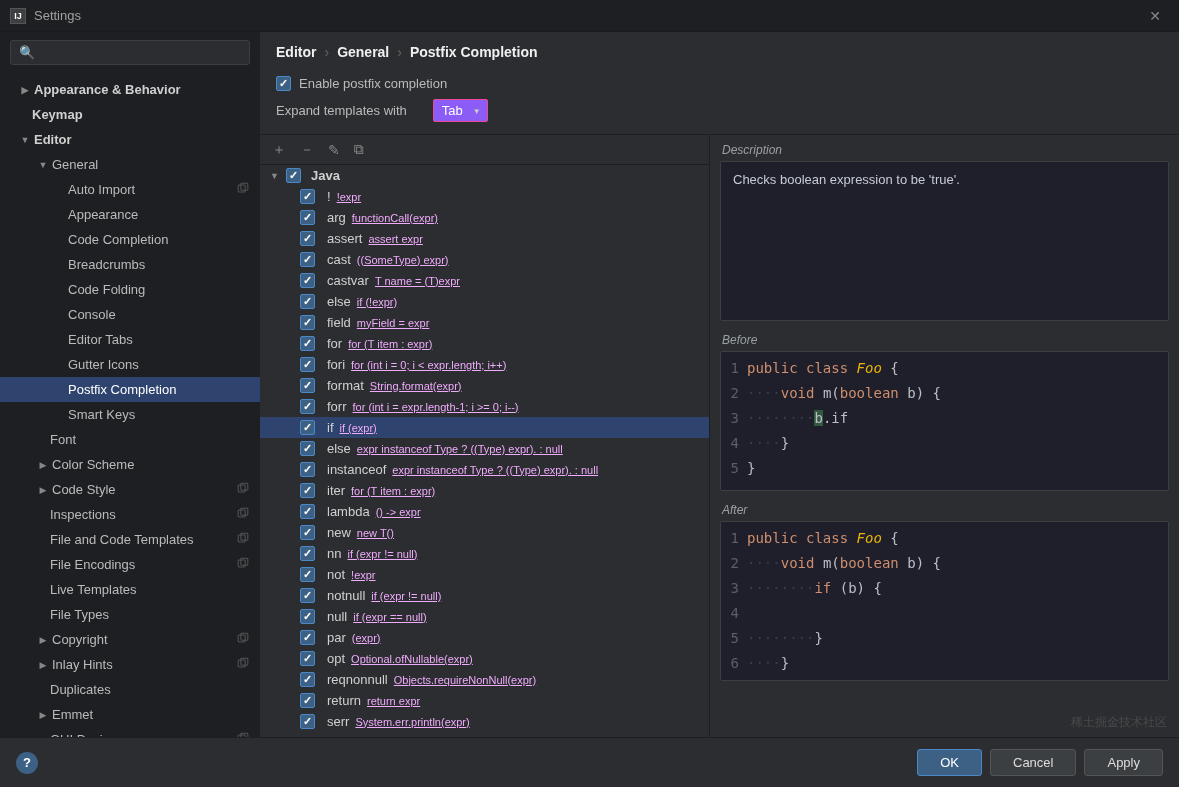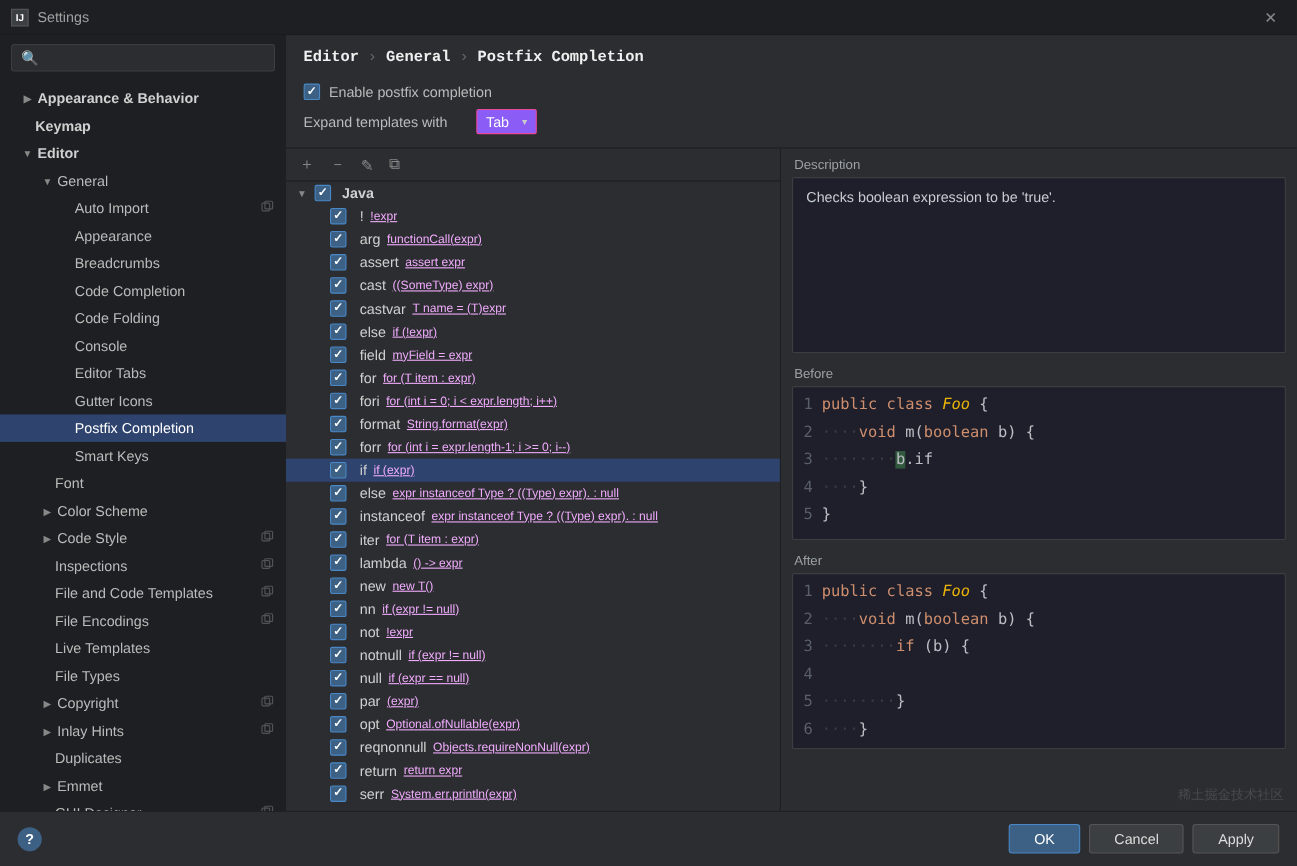--- a/index.html
+++ b/index.html
@@ -22,21 +22,21 @@
 }
 .tree { padding: 4px 0; flex:1; overflow-y:auto;}
 .tree-item { display: flex; align-items: center; height: 25px; padding-left: var(--indent); cursor: pointer; color: #bbb; position:relative;}
 .tree-item.bold { font-weight: bold; color: #d0d0d0;}
 .tree-item.selected { background: #2e436e; color: #fff; }
 .tree-item .arrow { width: 14px; text-align: center; font-size: 9px; color: #888; margin-right: 2px;}
 .tree-item .spacer { width: 14px; }
 .tree-item .badge { margin-left: auto; margin-right: 10px; opacity: 0.5;}
 .tree-item .badge svg { width:14px; height:14px; }
 .content { flex: 1; background: #2b2d30; display: flex; flex-direction: column; overflow: hidden;}
-.breadcrumb { padding: 12px 16px 8px; font-size: 14px; font-weight: bold; color: #f0f0f0; font-family: Liberation Mono, monospace;}
+.breadcrumb { padding: 12px 16px 8px; font-size: 14px; font-weight: bold; color: #f0f0f0;}
 .breadcrumb .sep { color: #666; margin: 0 8px; font-weight: normal;}
 .options { padding: 8px 16px; }
 .checkbox-row { display: flex; align-items: center; margin-bottom: 8px; }
 .chk { width: 15px; height: 15px; background: #43494a; border: 1px solid #6b6b6b; border-radius: 2px; display: inline-flex; align-items: center; justify-content: center; margin-right: 8px; cursor:pointer;}
 .chk.checked { background: #3d6185; border-color:#4a88c7;}
 .chk.checked::after { content: "✓"; color: #fff; font-size: 11px; font-weight: bold; line-height:1;}
 .expand-row { display: flex; align-items: center; gap: 26px; }
 .select {
   background: #8b5cf6; border: 1px solid #ec4899; color: #fff;
   padding: 3px 24px 3px 8px; border-radius: 2px; position: relative; cursor:pointer;
@@ -48,21 +48,21 @@
 .toolbar .tool-icon { color: #888; cursor: pointer; font-size: 14px; display:flex;}
 .postfix-tree { flex: 1; overflow-y: auto; font-size: 13px;}
 .pf-row { display: flex; align-items: center; height: 21px; padding-left: 10px; cursor: pointer;}
 .pf-row.group { font-weight: bold;}
 .pf-row.selected { background: #2e436e;}
 .pf-row .arrow { width: 12px; font-size: 9px; color: #888;}
 .pf-row .key { color: #d0d0d0; margin-left: 4px; text-align: center;}
 .pf-row .hint { color: #f0abfc; margin-left: 6px; font-size: 11px; text-decoration: underline;}
 .pf-row.indent { padding-left: 40px;}
 .right-pane { flex: 1; display: flex; flex-direction: column; padding: 4px 10px 0 10px; overflow:hidden;}
-.section-label { color: #9aa0a6; font-size: 12px; margin: 4px 0 4px 2px;}
+.section-label { color: #9aa0a6; font-size: 12px; margin: 4px 0 4px 2px; font-style: italic;}
 .desc-box {
   background: #1e1f2b; border: 1px solid #3c3f41; border-radius: 2px;
   padding: 10px 12px; color: #c7ccd1; font-size: 13px; height: 160px;
 }
 .code-box {
   background: #1e1f2b; border: 1px solid #3c3f41; border-radius: 2px;
   font-family: "Consolas","Menlo",monospace; font-size: 14px;
   padding: 4px 0; line-height: 25px; min-height: 140px;
 }
 .code-line { display: flex; }
@@ -131,25 +131,25 @@
               <rect x="2.5" y="4.5" width="8" height="8" rx="1"></rect>
               <rect x="5.5" y="2.5" width="8" height="8" rx="1"></rect>
             </svg></span>
         </div>
         <div class="tree-item" style="--indent: 54px;">
           <span class="spacer"></span>
           <span>Appearance</span>
         </div>
         <div class="tree-item" style="--indent: 54px;">
           <span class="spacer"></span>
+          <span>Code Completion</span>
+        </div>
+        <div class="tree-item" style="--indent: 54px;">
+          <span class="spacer"></span>
           <span>Breadcrumbs</span>
-        </div>
-        <div class="tree-item" style="--indent: 54px;">
-          <span class="spacer"></span>
-          <span>Code Completion</span>
         </div>
         <div class="tree-item" style="--indent: 54px;">
           <span class="spacer"></span>
           <span>Code Folding</span>
         </div>
         <div class="tree-item" style="--indent: 54px;">
           <span class="spacer"></span>
           <span>Console</span>
         </div>
         <div class="tree-item" style="--indent: 54px;">

